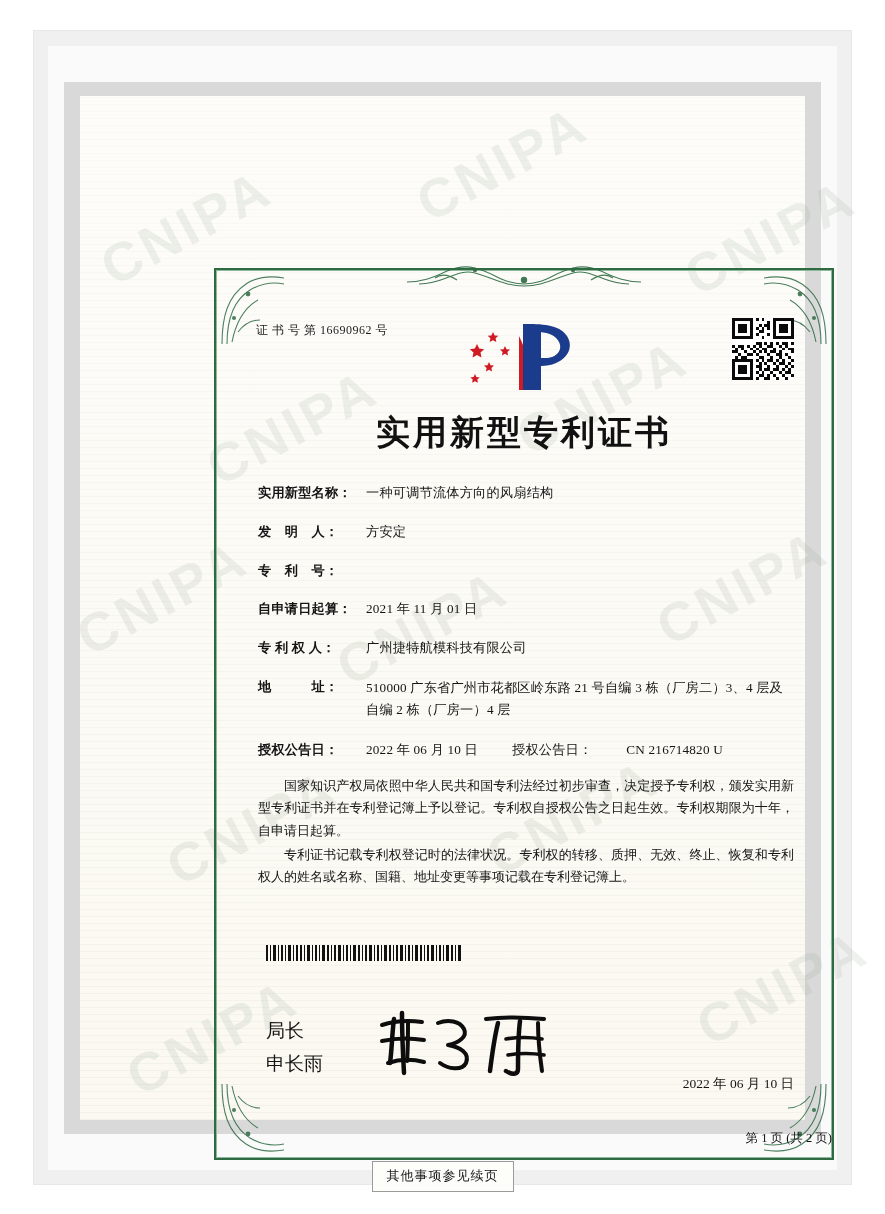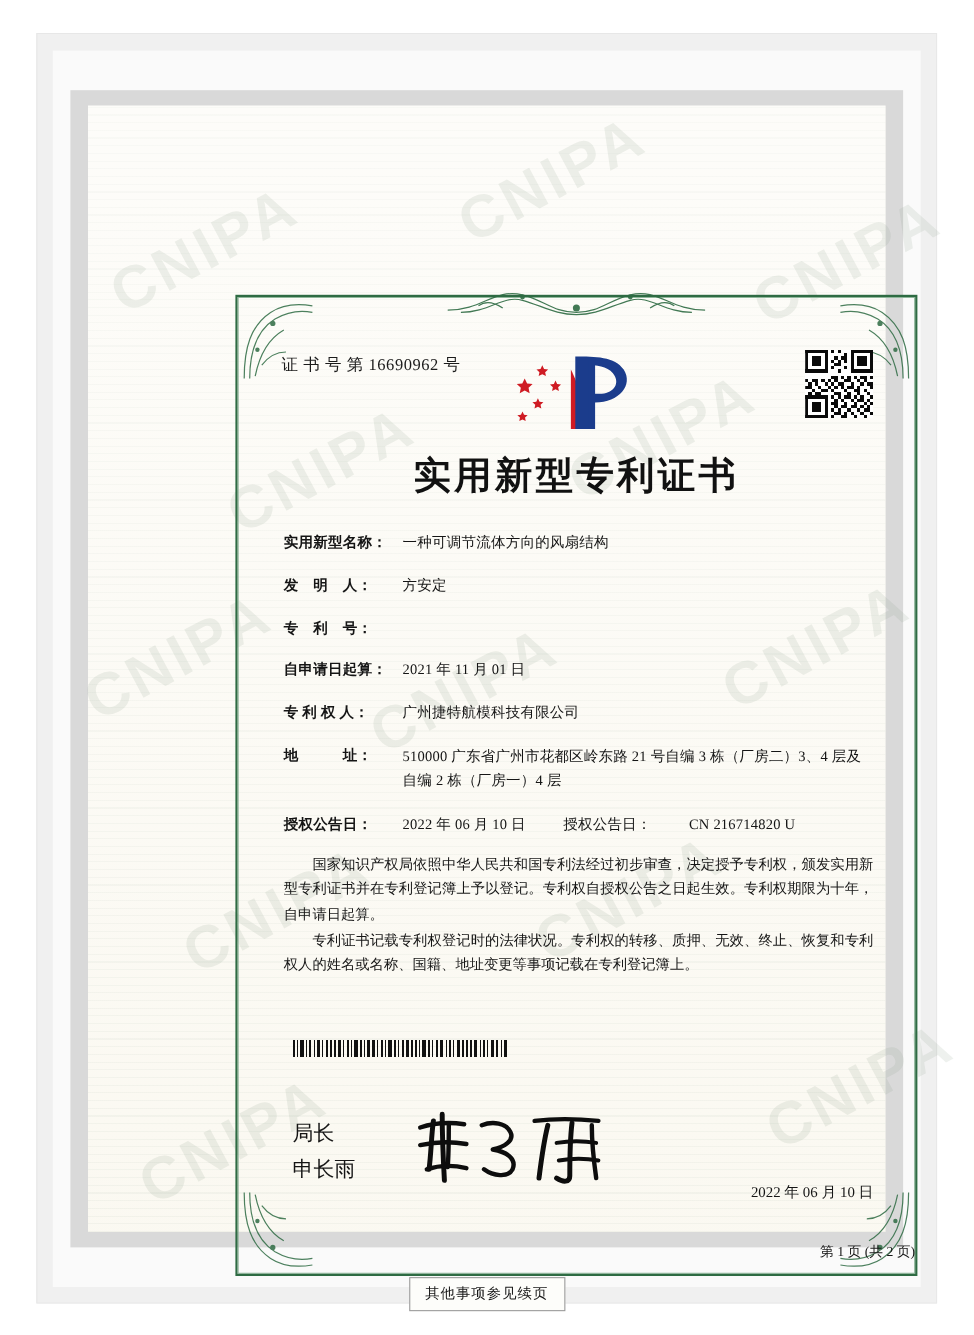--- a/index.html
+++ b/index.html
@@ -85,21 +85,21 @@
     transform: translateX(-50%);
     top: -16px;
     width: 250px; height: 34px;
     opacity: 0.9;
   }
 
   
   .cert-no {
     position: absolute;
     left: 40px; top: 52px;
-    font-size: 15px;
+    font-size: 12px;
     color: #1b1b1b;
     letter-spacing: 0.5px;
   }
   .logo {
     position: absolute;
     left: 50%;
     transform: translateX(-50%);
     top: 48px;
     width: 130px;
     height: 76px;

